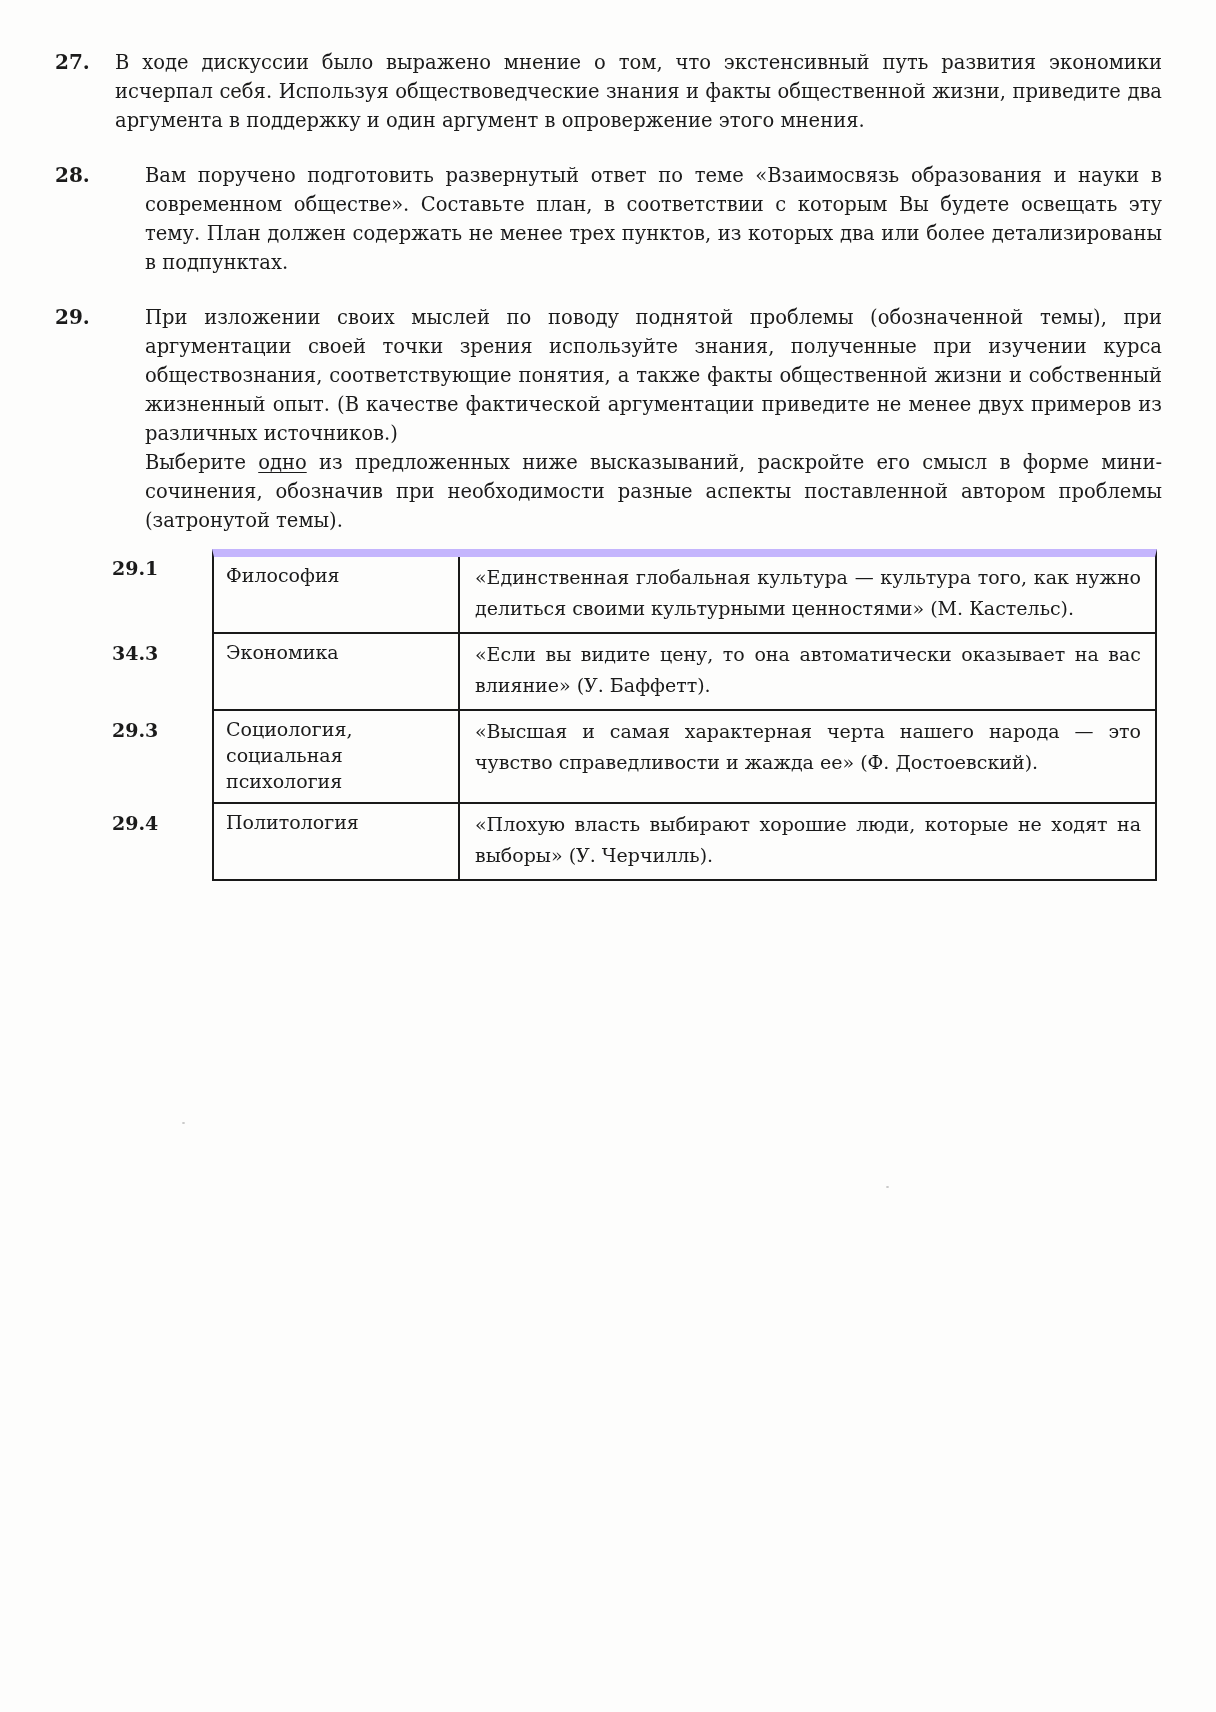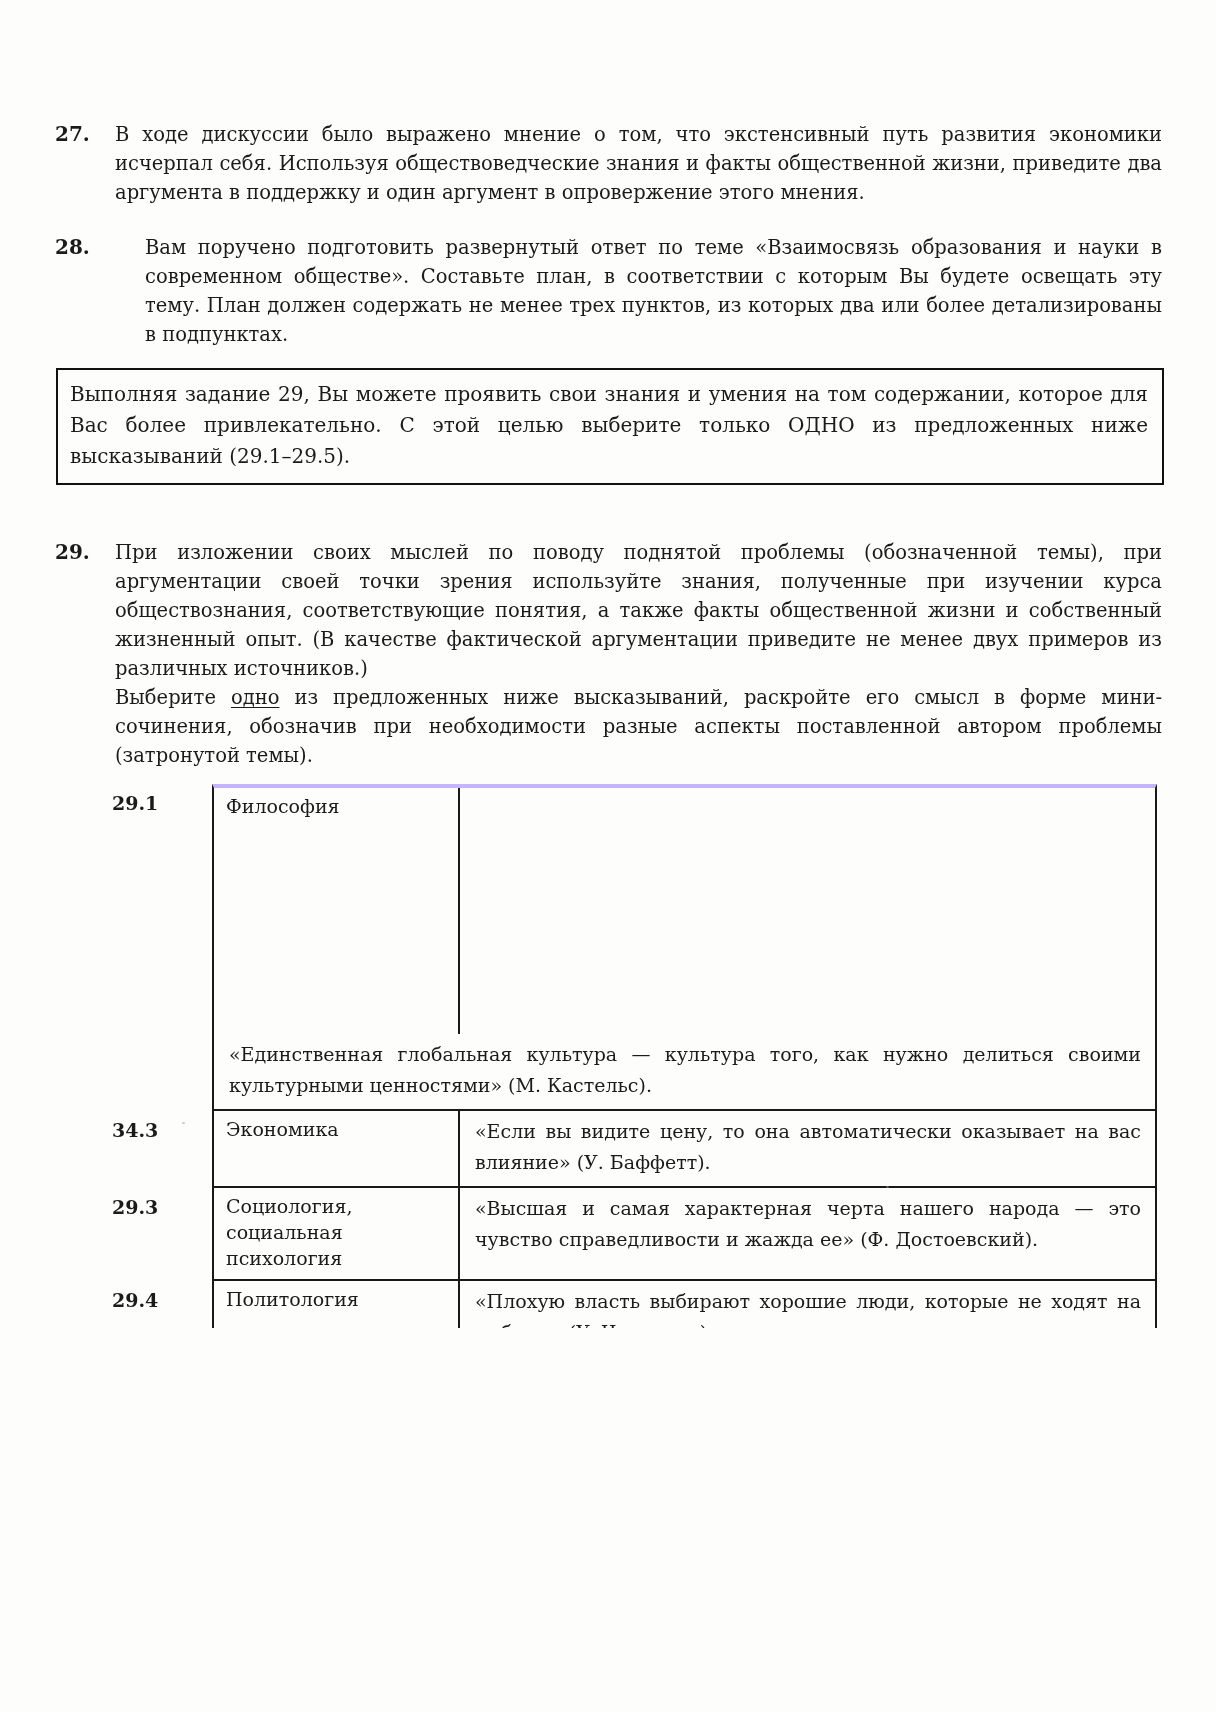--- a/index.html
+++ b/index.html
@@ -7,21 +7,21 @@
     width: 1216px; height: 1712px;
     background: #fdfdfc;
     font-family: "DejaVu Serif", "Liberation Serif", serif;
     color: #1b1b1b;
     -webkit-font-smoothing: antialiased;
   }
   .page {
     position: relative;
     width: 1216px; height: 1328px;
     box-sizing: border-box;
-    padding-top: 120px;
+    padding-top: 48px;
     overflow: hidden;
   }
   
   .task {
     display: flex;
     padding-left: 55px;
     padding-right: 54px;
     margin-top: 0;
   }
   .task + .task { margin-top: 26px; gap: 30px; }
@@ -69,21 +69,21 @@
     line-height: 26px;
     padding-top: 6px;
     box-sizing: border-box;
   }
   .trow-body {
     flex: 1;
     display: flex;
     border: 2px solid #191919;
     border-top: none;
   }
-  .trow:first-child .trow-body { border-top: 4px solid #c4b5fd; flex-direction: column; }
+  .trow:first-child .trow-body { border-top: 8px solid #c4b5fd; }
   .cell-d {
     flex: 0 0 246px;
     width: 246px;
     box-sizing: border-box;
     border-right: 2px solid #191919;
     padding: 5px 10px 8px 12px;
     font-size: 19px;
     line-height: 26px;
   }
   .cell-q {
@@ -116,23 +116,20 @@
   <div class="task">
     <div class="task-num">27.</div>
     <div class="task-text">В ходе дискуссии было выражено мнение о том, что экстенсивный путь развития экономики исчерпал себя. Используя обществоведческие знания и факты общественной жизни, приведите два аргумента в поддержку и один аргумент в опровержение этого мнения.</div>
   </div>
 
   <div class="task">
     <div class="task-num">28.</div>
     <div class="task-text">Вам поручено подготовить развернутый ответ по теме «Взаимосвязь образования и науки в современном обществе». Составьте план, в соответствии с которым Вы будете освещать эту тему. План должен содержать не менее трех пунктов, из которых два или более детализированы в подпунктах.</div>
   </div>
 
-  <div class="notice-box">
-    <p>Выполняя задание 29, Вы можете проявить свои знания и умения на том содержании, которое для Вас более привлекательно. С этой целью выберите только ОДНО из предложенных ниже высказываний (29.1–29.5).</p>
-  </div>
 
   <div class="task task-29">
     <div class="task-num">29.</div>
     <div class="task-text">
       <p>При изложении своих мыслей по поводу поднятой проблемы (обозначенной темы), при аргументации своей точки зрения используйте знания, полученные при изучении курса обществознания, соответствующие понятия, а также факты общественной жизни и собственный жизненный опыт. (В качестве фактической аргументации приведите не менее двух примеров из различных источников.)</p>
       <p><span>Выберите </span><span class="u">одно</span><span> из предложенных ниже высказываний, раскройте его смысл в форме мини-сочинения, обозначив при необходимости разные аспекты поставленной автором проблемы (затронутой темы).</span></p>
     </div>
   </div>
 
   <div class="tbl">

